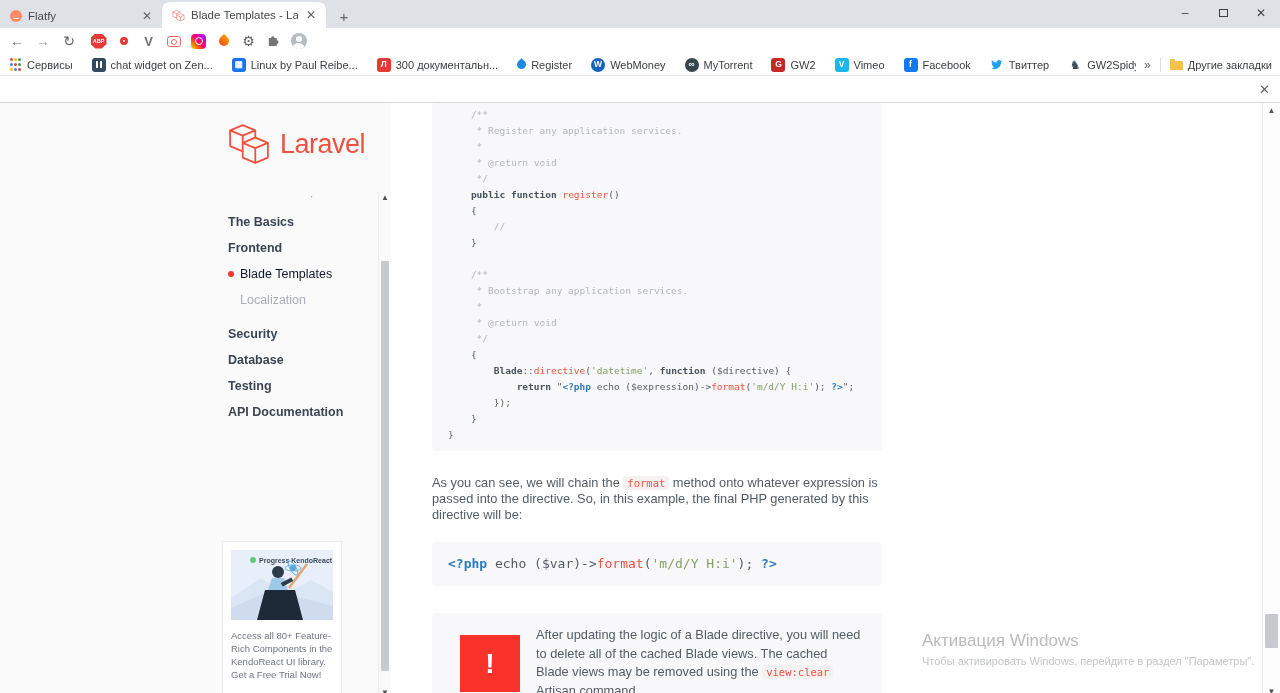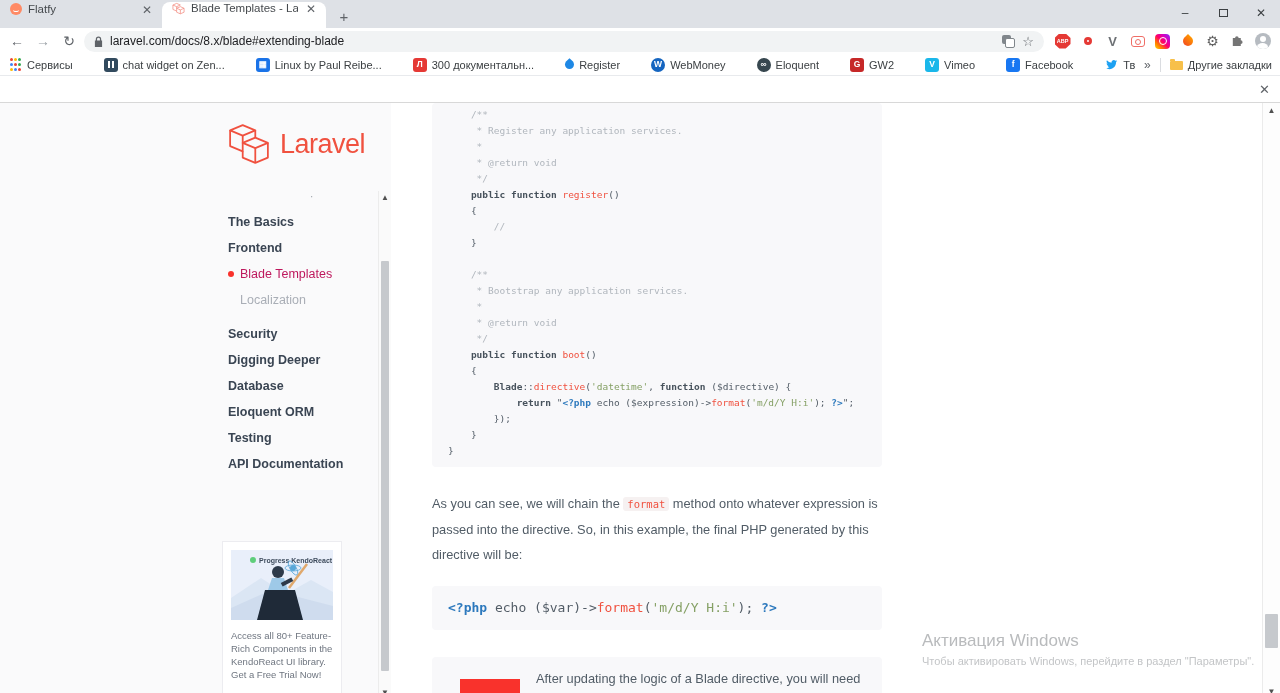--- a/index.html
+++ b/index.html
@@ -2,21 +2,21 @@
 <html><head>
 <meta charset="utf-8">
 <style>
   *{box-sizing:border-box;margin:0;padding:0}
   html,body{width:1280px;height:693px;overflow:hidden;background:#fff;
     font-family:"Liberation Sans",sans-serif;}
   .browser{position:relative;width:1280px;height:693px;overflow:hidden}
 
   
   .tabstrip{position:relative;height:28px;background:#dee1e6;display:flex;align-items:flex-end}
-  .tab{display:flex;gap:6px;height:25px;padding:0 8px 0 10px;
+  .tab{display:flex;align-items:center;gap:6px;height:25px;padding:0 8px 0 10px;
        font-size:11.5px;color:#45494d;min-width:0}
   .tab.inactive{width:162px}
   .tab.active{width:164px;background:#fff;border-radius:8px 8px 0 0;height:26px}
   .tab .title{flex:1 1 auto;overflow:hidden;white-space:nowrap;min-width:0}
   .tab .close{flex:none;font-size:12px;color:#5f6368;width:14px;height:14px;line-height:14px;
        text-align:center;border-radius:50%;cursor:pointer}
   .fav-flatfy{width:12px;height:12px;border-radius:50%;background:#ff8a65;flex:none;position:relative}
   .fav-flatfy::after{content:"";position:absolute;left:3px;top:5px;width:6px;height:3px;
        border-bottom:1.5px solid #fff;border-radius:50%}
   .newtab{width:24px;height:24px;margin-left:6px;font-size:15px;color:#5f6368;display:flex;
@@ -59,21 +59,21 @@
   .ic-gear{color:#616161;font-size:14px}
   .ic-avatar{width:16px;height:16px;border-radius:50%;background:#b6bbc1;position:relative;overflow:hidden}
   .ic-avatar::before{content:"";position:absolute;left:5px;top:3px;width:6px;height:6px;
       background:#fff;border-radius:50%}
   .ic-avatar::after{content:"";position:absolute;left:2.5px;top:10px;width:11px;height:8px;
       background:#fff;border-radius:50% 50% 0 0}
 
   
   .bookmarks{height:22px;background:#fff;display:flex;align-items:center;padding:0 8px;
       border-bottom:1px solid #e8eaed}
-  .bm-items{display:flex;gap:31px;flex:1 1 auto;min-width:0;overflow:hidden}
+  .bm-items{display:flex;gap:19px;flex:1 1 auto;min-width:0;overflow:hidden}
   .bm-item{display:flex;align-items:center;gap:5px;font-size:11px;color:#3c4043;
       white-space:nowrap;cursor:pointer;flex:none}
   .bm-right{display:flex;align-items:center;gap:9px;flex:none;margin-left:8px}
   .bm-chevron{color:#5f6368;font-size:12px;cursor:pointer}
   .bm-sep{width:1px;height:14px;background:#dadce0}
   .fav{width:14px;height:14px;display:inline-flex;align-items:center;justify-content:center;
       font-size:8.5px;font-weight:700;flex:none;line-height:1}
   .i-apps{display:inline-grid !important;grid-template-columns:repeat(3,3px);gap:1px}
   .i-apps i{width:3px;height:3px;border-radius:50%}
   .i-sq{border-radius:3px}
@@ -95,21 +95,21 @@
   .viewport{position:relative;width:1280px;height:596px;background:#fff;overflow:hidden}
   .leftpanel{position:absolute;left:0;top:0;width:391px;height:596px;background:#fafafb}
 
   .logo{position:absolute;left:228px;top:20px;display:flex;align-items:center;gap:10px;cursor:pointer}
   .wordmark{font-size:27px;color:#f0513f;font-weight:500;letter-spacing:-0.5px}
   .verdash{position:absolute;left:310px;top:88px;color:#9aa0a6;font-size:10px}
 
   .nav{position:absolute;left:228px;top:106px;width:150px}
   .nav-item{line-height:26px;font-size:12.5px;cursor:pointer;white-space:nowrap}
   .nav-section{font-weight:700;color:#3a4553}
-  .nav-active{color:#be185d;position:relative;padding-left:12px}
+  .nav-active{color:#0f172a;position:relative;padding-left:12px}
   .nav-active::before{content:"";position:absolute;left:0;top:10px;width:6px;height:6px;
       border-radius:50%;background:#f9322c}
   .nav-sub{color:#a9aeb6;padding-left:12px}
   .nav-gap{margin-top:8px}
 
   .adcard{position:absolute;left:222px;top:438px;width:120px;height:170px;background:#fff;
       border:1px solid #ececf0;padding:8px;cursor:pointer}
   .adimg{width:102px;height:70px;background:#e8eef7;position:relative;overflow:hidden}
   .adtext{font-size:9.5px;line-height:13px;color:#6f7680;margin-top:9px}
   .adattr{font-size:8px;letter-spacing:1.5px;color:#c9cdd2;margin-top:10px}
@@ -125,21 +125,21 @@
   .maincol{position:absolute;left:432px;top:0;width:450px}
   .codeblock{background:#f8f8fa;border-radius:4px;padding:4px 16px 8px 16px;
       font-family:"DejaVu Sans Mono","Liberation Mono",monospace;font-size:9.5px}
   .code-line{white-space:pre;line-height:16px;height:16px}
   .tok-c{color:#b0b6bd}
   .tok-d{color:#525c66}
   .tok-k{color:#47525c;font-weight:700}
   .tok-f{color:#f0513f}
   .tok-s{color:#85a065}
   .tok-p{color:#2d79bd;font-weight:700}
-  .para{margin-top:24px;font-size:12.8px;line-height:25px;color:#515c66}
+  .para{margin-top:24px;font-size:12.8px;line-height:16px;color:#515c66}
   .inline-code{font-family:"DejaVu Sans Mono","Liberation Mono",monospace;font-size:10.5px;
       color:#f0513f;background:#f6f1f1;border-radius:3px;padding:1px 4px}
   .codeblock2{margin-top:19px;background:#f8f8fa;border-radius:4px;padding:14px 16px;
       font-family:"DejaVu Sans Mono","Liberation Mono",monospace;font-size:13px}
   .callout{margin-top:27px;background:#f8f8fa;border-radius:4px;min-height:120px;
       display:flex;padding:13px 20px 13px 28px}
   .callout-icon{flex:none;width:60px;height:57px;background:#f9322c;margin-top:9px;
       display:flex;align-items:center;justify-content:center;color:#fff;font-size:28px;font-weight:700}
   .callout-text{margin-left:16px;font-size:12.8px;line-height:18.5px;color:#515c66}
 
@@ -180,32 +180,20 @@
           <span class="box"></span>
         </div>
       <div class="wc">✕</div>
     </div>
   </div>
 
   <div class="addressbar">
     <div class="navbtn">←</div>
     <div class="navbtn fwd">→</div>
     <div class="navbtn">↻</div>
-    <div class="urlpill">
-      <span class="pill-ic">
-        <svg width="9" height="11" viewBox="0 0 10 12">
-            <path fill="#5f6368" d="M2 5V3.5A3 3 0 0 1 8 3.5V5h1v7H1V5h1zm1.4 0h3.2V3.5a1.6 1.6 0 0 0-3.2 0V5z"></path>
-          </svg>
-      </span>
-      <span class="urltext">laravel.com/docs/8.x/blade#extending-blade</span>
-      <span class="pill-ic">
-          <span class="translate"></span>
-        </span>
-      <span class="pill-ic">☆</span>
-    </div>
     <div class="extrow">
         <span class="ext">
           <span class="ic-abp">ABP</span>
         </span>
         <span class="ext">
           <span class="ic-ring"></span>
         </span>
         <span class="ext">
           <span class="ic-v">V</span>
         </span>
@@ -267,21 +255,21 @@
         <span class="bm-item">
           <span class="fav i-drop" style="background: rgb(30, 136, 229);"></span>
           <span>Register</span>
         </span>
         <span class="bm-item">
           <span class="fav i-ci" style="background: rgb(21, 101, 192); color: rgb(255, 255, 255);">W</span>
           <span>WebMoney</span>
         </span>
         <span class="bm-item">
           <span class="fav i-ci" style="background: rgb(55, 71, 79); color: rgb(255, 255, 255);">∞</span>
-          <span>Eloquent</span>
+          <span>MyTorrent</span>
         </span>
         <span class="bm-item">
           <span class="fav i-sq" style="background: rgb(198, 40, 40); color: rgb(255, 255, 255);">G</span>
           <span>GW2</span>
         </span>
         <span class="bm-item">
           <span class="fav i-sq" style="background: rgb(26, 183, 234); color: rgb(255, 255, 255);">V</span>
           <span>Vimeo</span>
         </span>
         <span class="bm-item">
@@ -334,23 +322,21 @@
       <span class="wordmark">Laravel</span>
     </div>
     <div class="verdash">·</div>
 
     <div class="nav">
         <div class="nav-item nav-section">The Basics</div>
         <div class="nav-item nav-section">Frontend</div>
         <div class="nav-item nav-active">Blade Templates</div>
         <div class="nav-item nav-sub">Localization</div>
         <div class="nav-item nav-section nav-gap">Security</div>
-        <div class="nav-item nav-section">Digging Deeper</div>
         <div class="nav-item nav-section">Database</div>
-        <div class="nav-item nav-section">Eloquent ORM</div>
         <div class="nav-item nav-section">Testing</div>
         <div class="nav-item nav-section">API Documentation</div>
       </div>
 
     <div class="adcard">
       <div class="adimg">
         <svg width="102" height="70" viewBox="0 0 102 70">
           <rect width="102" height="70" fill="#e9effa"></rect>
           <path d="M0 48 L30 28 L55 44 L80 30 L102 42 V70 H0 Z" fill="#dbe6f4"></path>
           <path d="M0 58 L40 40 L102 56 V70 H0 Z" fill="#cfdcEE"></path>
@@ -388,21 +374,20 @@
           <div class="code-line"><span class="tok-d">    </span><span class="tok-k">public function </span><span class="tok-f">register</span><span class="tok-d">()</span></div>
           <div class="code-line"><span class="tok-d">    {</span></div>
           <div class="code-line"><span class="tok-c">        //</span></div>
           <div class="code-line"><span class="tok-d">    }</span></div>
           <div class="code-line">&nbsp;</div>
           <div class="code-line"><span class="tok-c">    /**</span></div>
           <div class="code-line"><span class="tok-c">     * Bootstrap any application services.</span></div>
           <div class="code-line"><span class="tok-c">     *</span></div>
           <div class="code-line"><span class="tok-c">     * @return void</span></div>
           <div class="code-line"><span class="tok-c">     */</span></div>
-          <div class="code-line"><span class="tok-d">    </span><span class="tok-k">public function </span><span class="tok-f">boot</span><span class="tok-d">()</span></div>
           <div class="code-line"><span class="tok-d">    {</span></div>
           <div class="code-line"><span class="tok-d">        </span><span class="tok-k">Blade</span><span class="tok-d">::</span><span class="tok-f">directive</span><span class="tok-d">(</span><span class="tok-s">'datetime'</span><span class="tok-d">, </span><span class="tok-k">function </span><span class="tok-d">($directive) {</span></div>
           <div class="code-line"><span class="tok-d">            </span><span class="tok-k">return </span><span class="tok-d">"</span><span class="tok-p">&lt;?php</span><span class="tok-d"> echo ($expression)-&gt;</span><span class="tok-f">format</span><span class="tok-d">(</span><span class="tok-s">'m/d/Y H:i'</span><span class="tok-d">); </span><span class="tok-p">?&gt;</span><span class="tok-d">";</span></div>
           <div class="code-line"><span class="tok-d">        });</span></div>
           <div class="code-line"><span class="tok-d">    }</span></div>
           <div class="code-line"><span class="tok-d">}</span></div>
         </div>
       <div class="para" id="para1">As you can see, we will chain the <span class="inline-code">format</span> method onto whatever expression is passed into the directive. So, in this example, the final PHP generated by this directive will be:</div>
       <div class="codeblock2" id="code2">
           <div class="code-line"><span class="tok-p">&lt;?php</span><span class="tok-d"> echo ($var)-&gt;</span><span class="tok-f">format</span><span class="tok-d">(</span><span class="tok-s">'m/d/Y H:i'</span><span class="tok-d">); </span><span class="tok-p">?&gt;</span></div>

